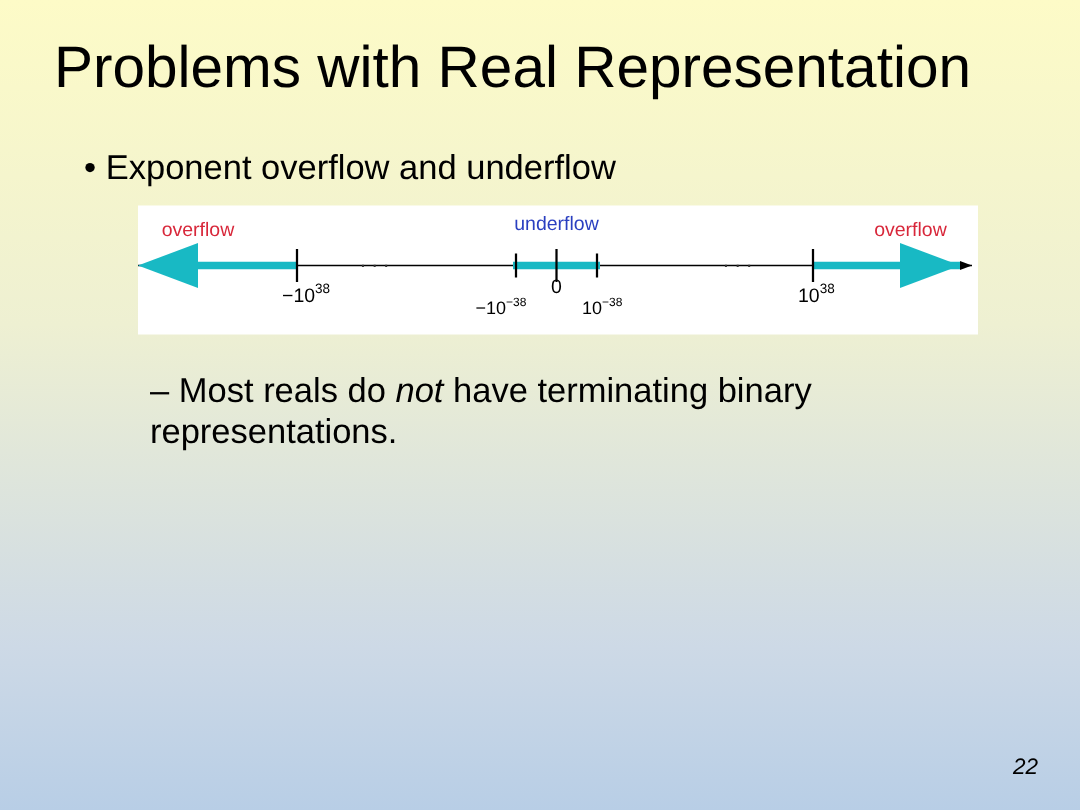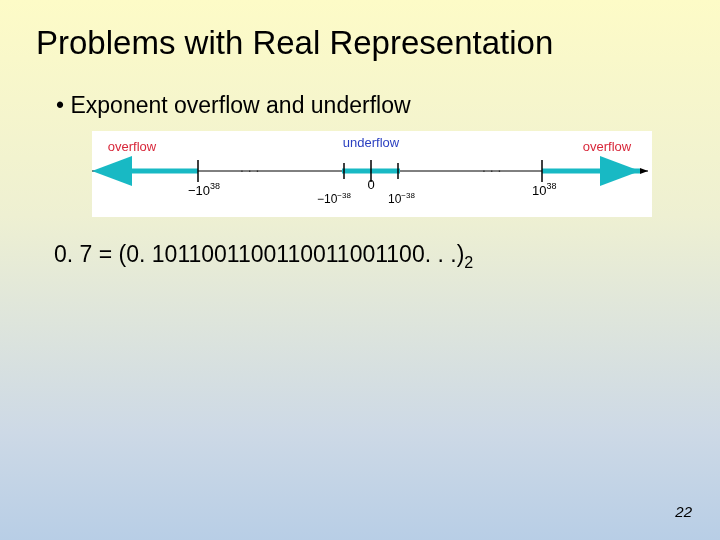--- a/index.html
+++ b/index.html
@@ -6,21 +6,21 @@
   body {
     width: 720px;
     height: 540px;
     background: linear-gradient(to bottom, #fdfbc7 0%, #eef0d2 40%, #cdd9e6 80%, #b8cee6 100%);
     font-family: Arial, Helvetica, sans-serif;
     color: #000;
     position: relative;
     overflow: hidden;
   }
   .title {
-    font-size: 33px;
+    font-size: 39px;
     padding: 24px 36px 0 36px;
     font-weight: 400;
   }
   .content {
     padding: 30px 36px 0 36px;
     font-size: 23px;
   }
   .bullet1 {
     padding-left: 20px;
     margin-bottom: 12px;
@@ -104,17 +104,19 @@
 
       <text x="96" y="64" font-size="13" fill="#000"><tspan>−10</tspan><tspan dy="-6" font-size="9">38</tspan></text>
       <text x="225" y="72" font-size="12" fill="#000"><tspan>−10</tspan><tspan dy="-5" font-size="8">−38</tspan></text>
       <text x="279" y="58" font-size="13" fill="#000" text-anchor="middle">0</text>
       <text x="296" y="72" font-size="12" fill="#000"><tspan>10</tspan><tspan dy="-5" font-size="8">−38</tspan></text>
       <text x="440" y="64" font-size="13" fill="#000"><tspan>10</tspan><tspan dy="-6" font-size="9">38</tspan></text>
     </svg>
   </div>
 
   <div class="bullet2">
+    <div class="sub">
+      <span class="sub-head">Most reals do </span><span class="not">not</span><span> have terminating binary representations.</span>
+    </div>
   </div>
-  <div class="val-line"><span>0. 7 = (0. 1011001100110011001100. . .)</span><span class="sub2">2</span></div>
 </div>
 
 <div class="pagenum">22</div>
 
 </body></html>

